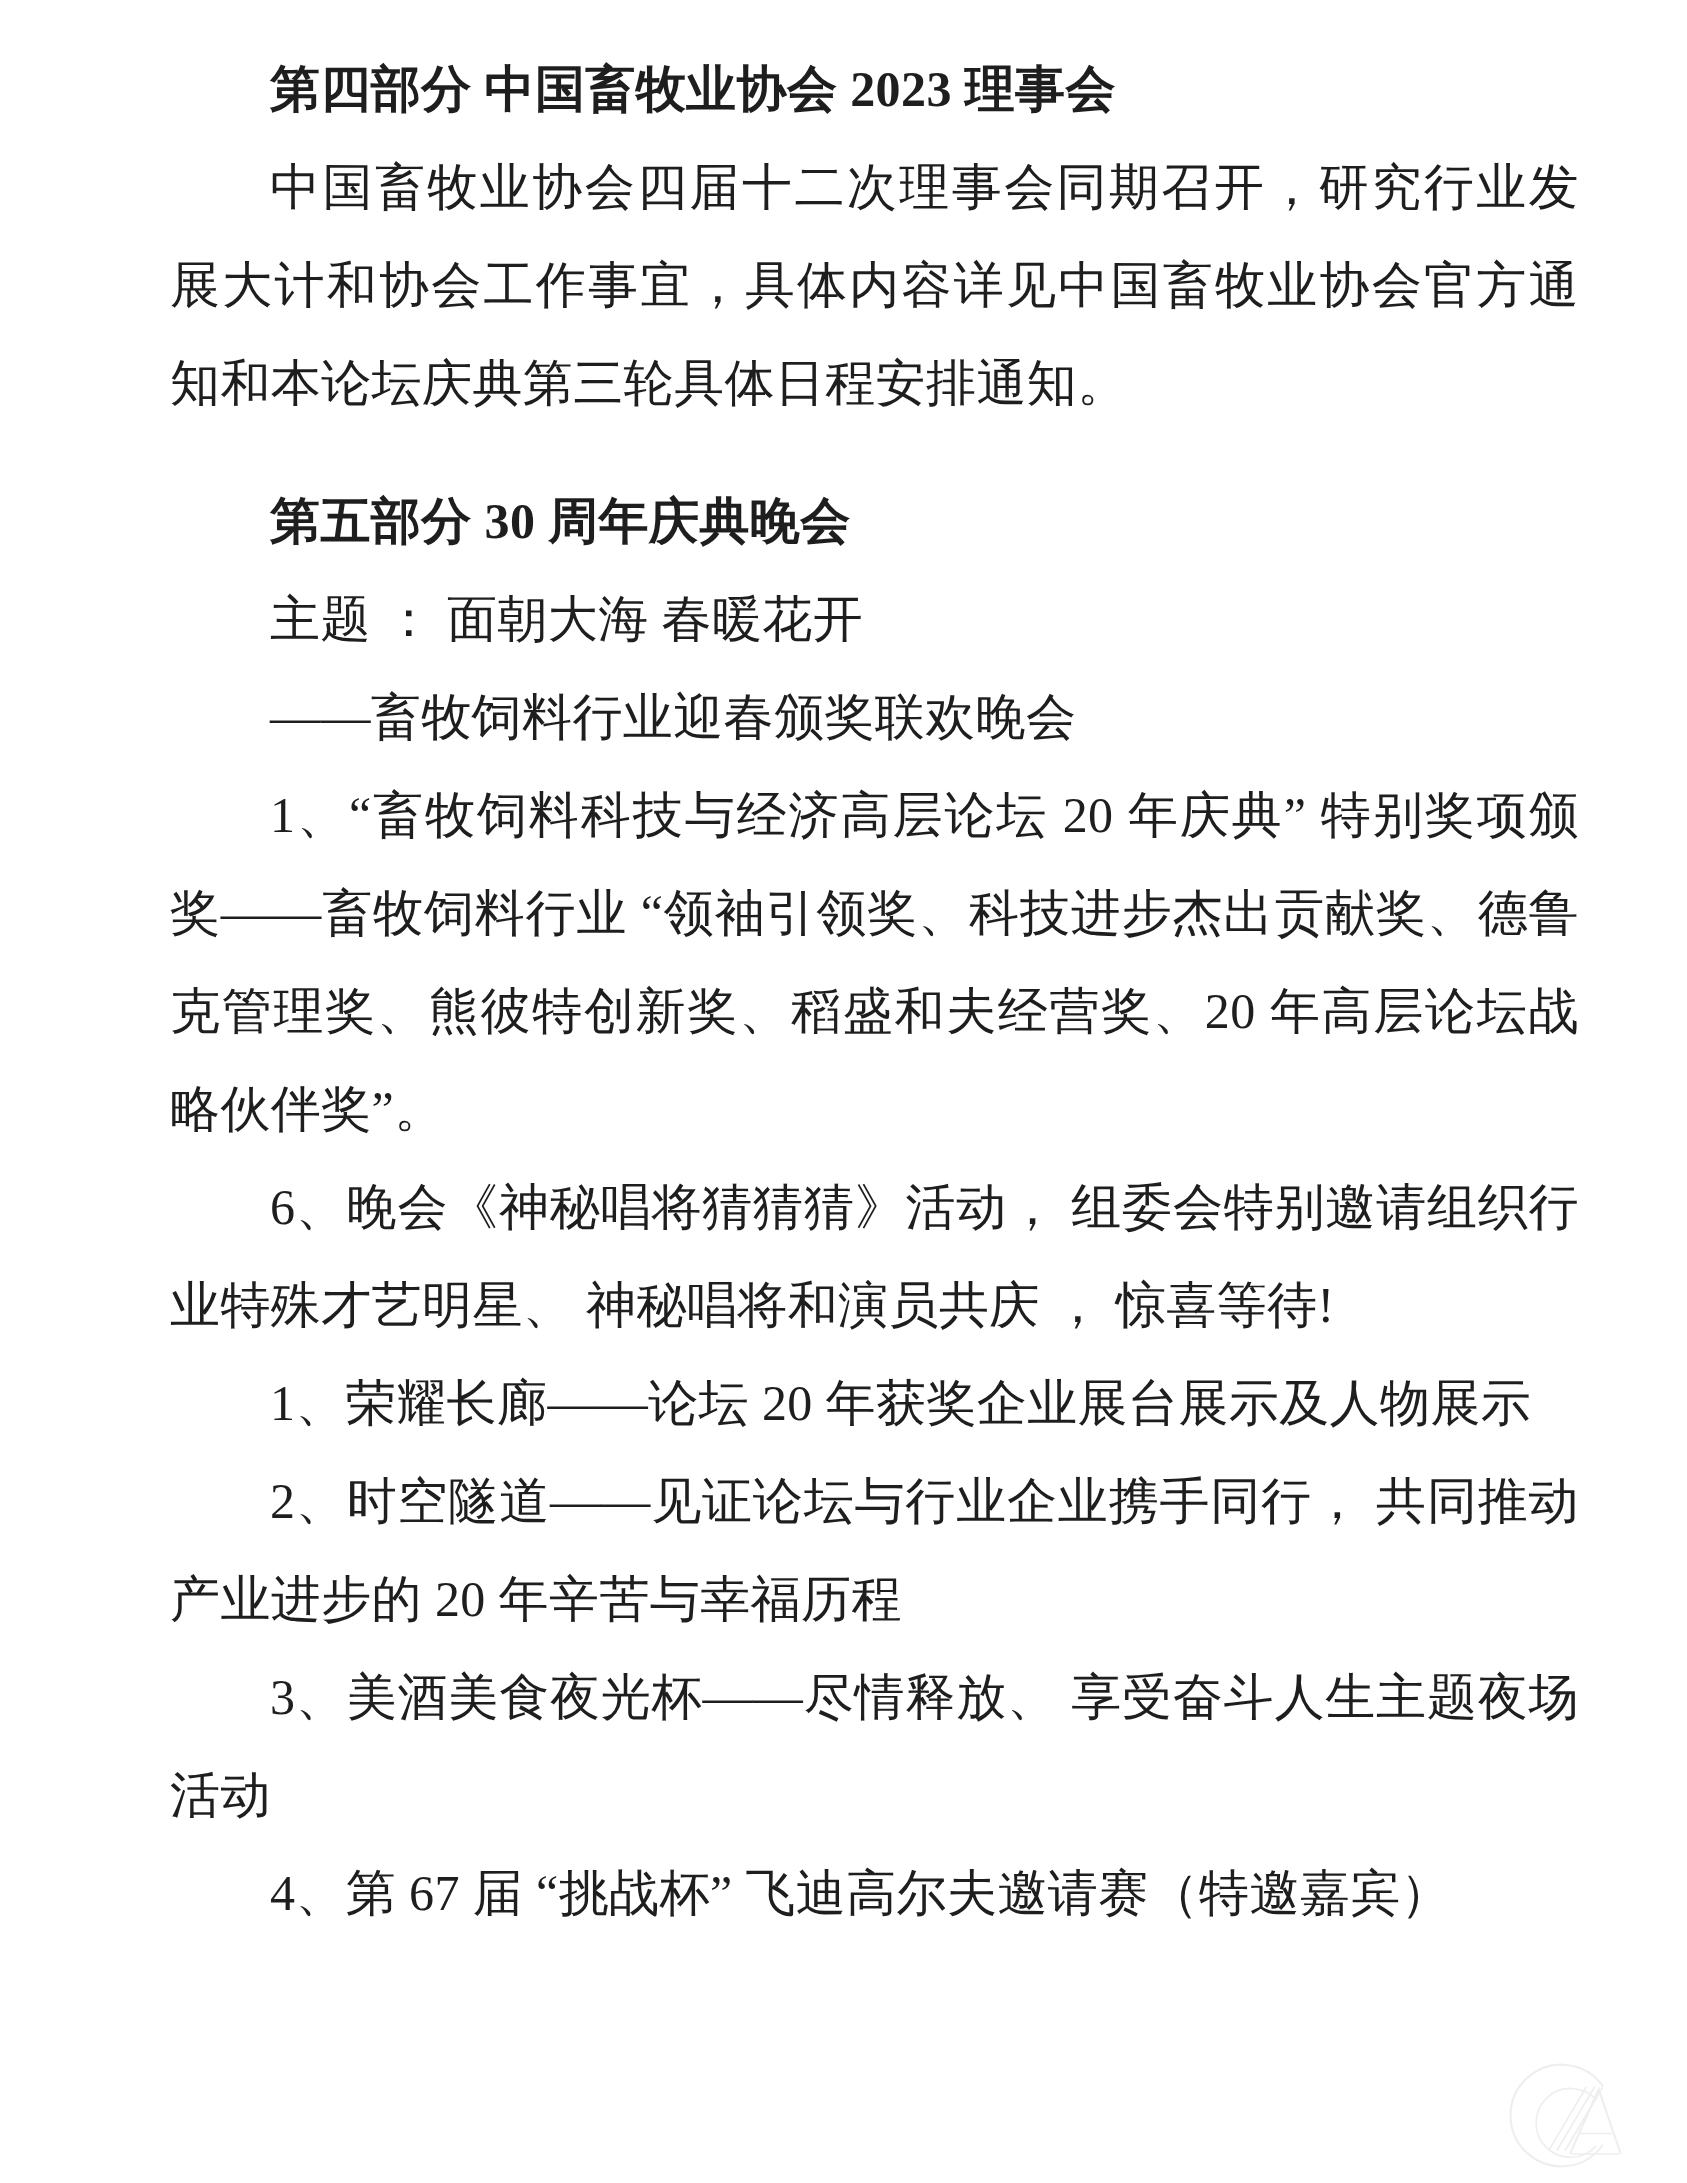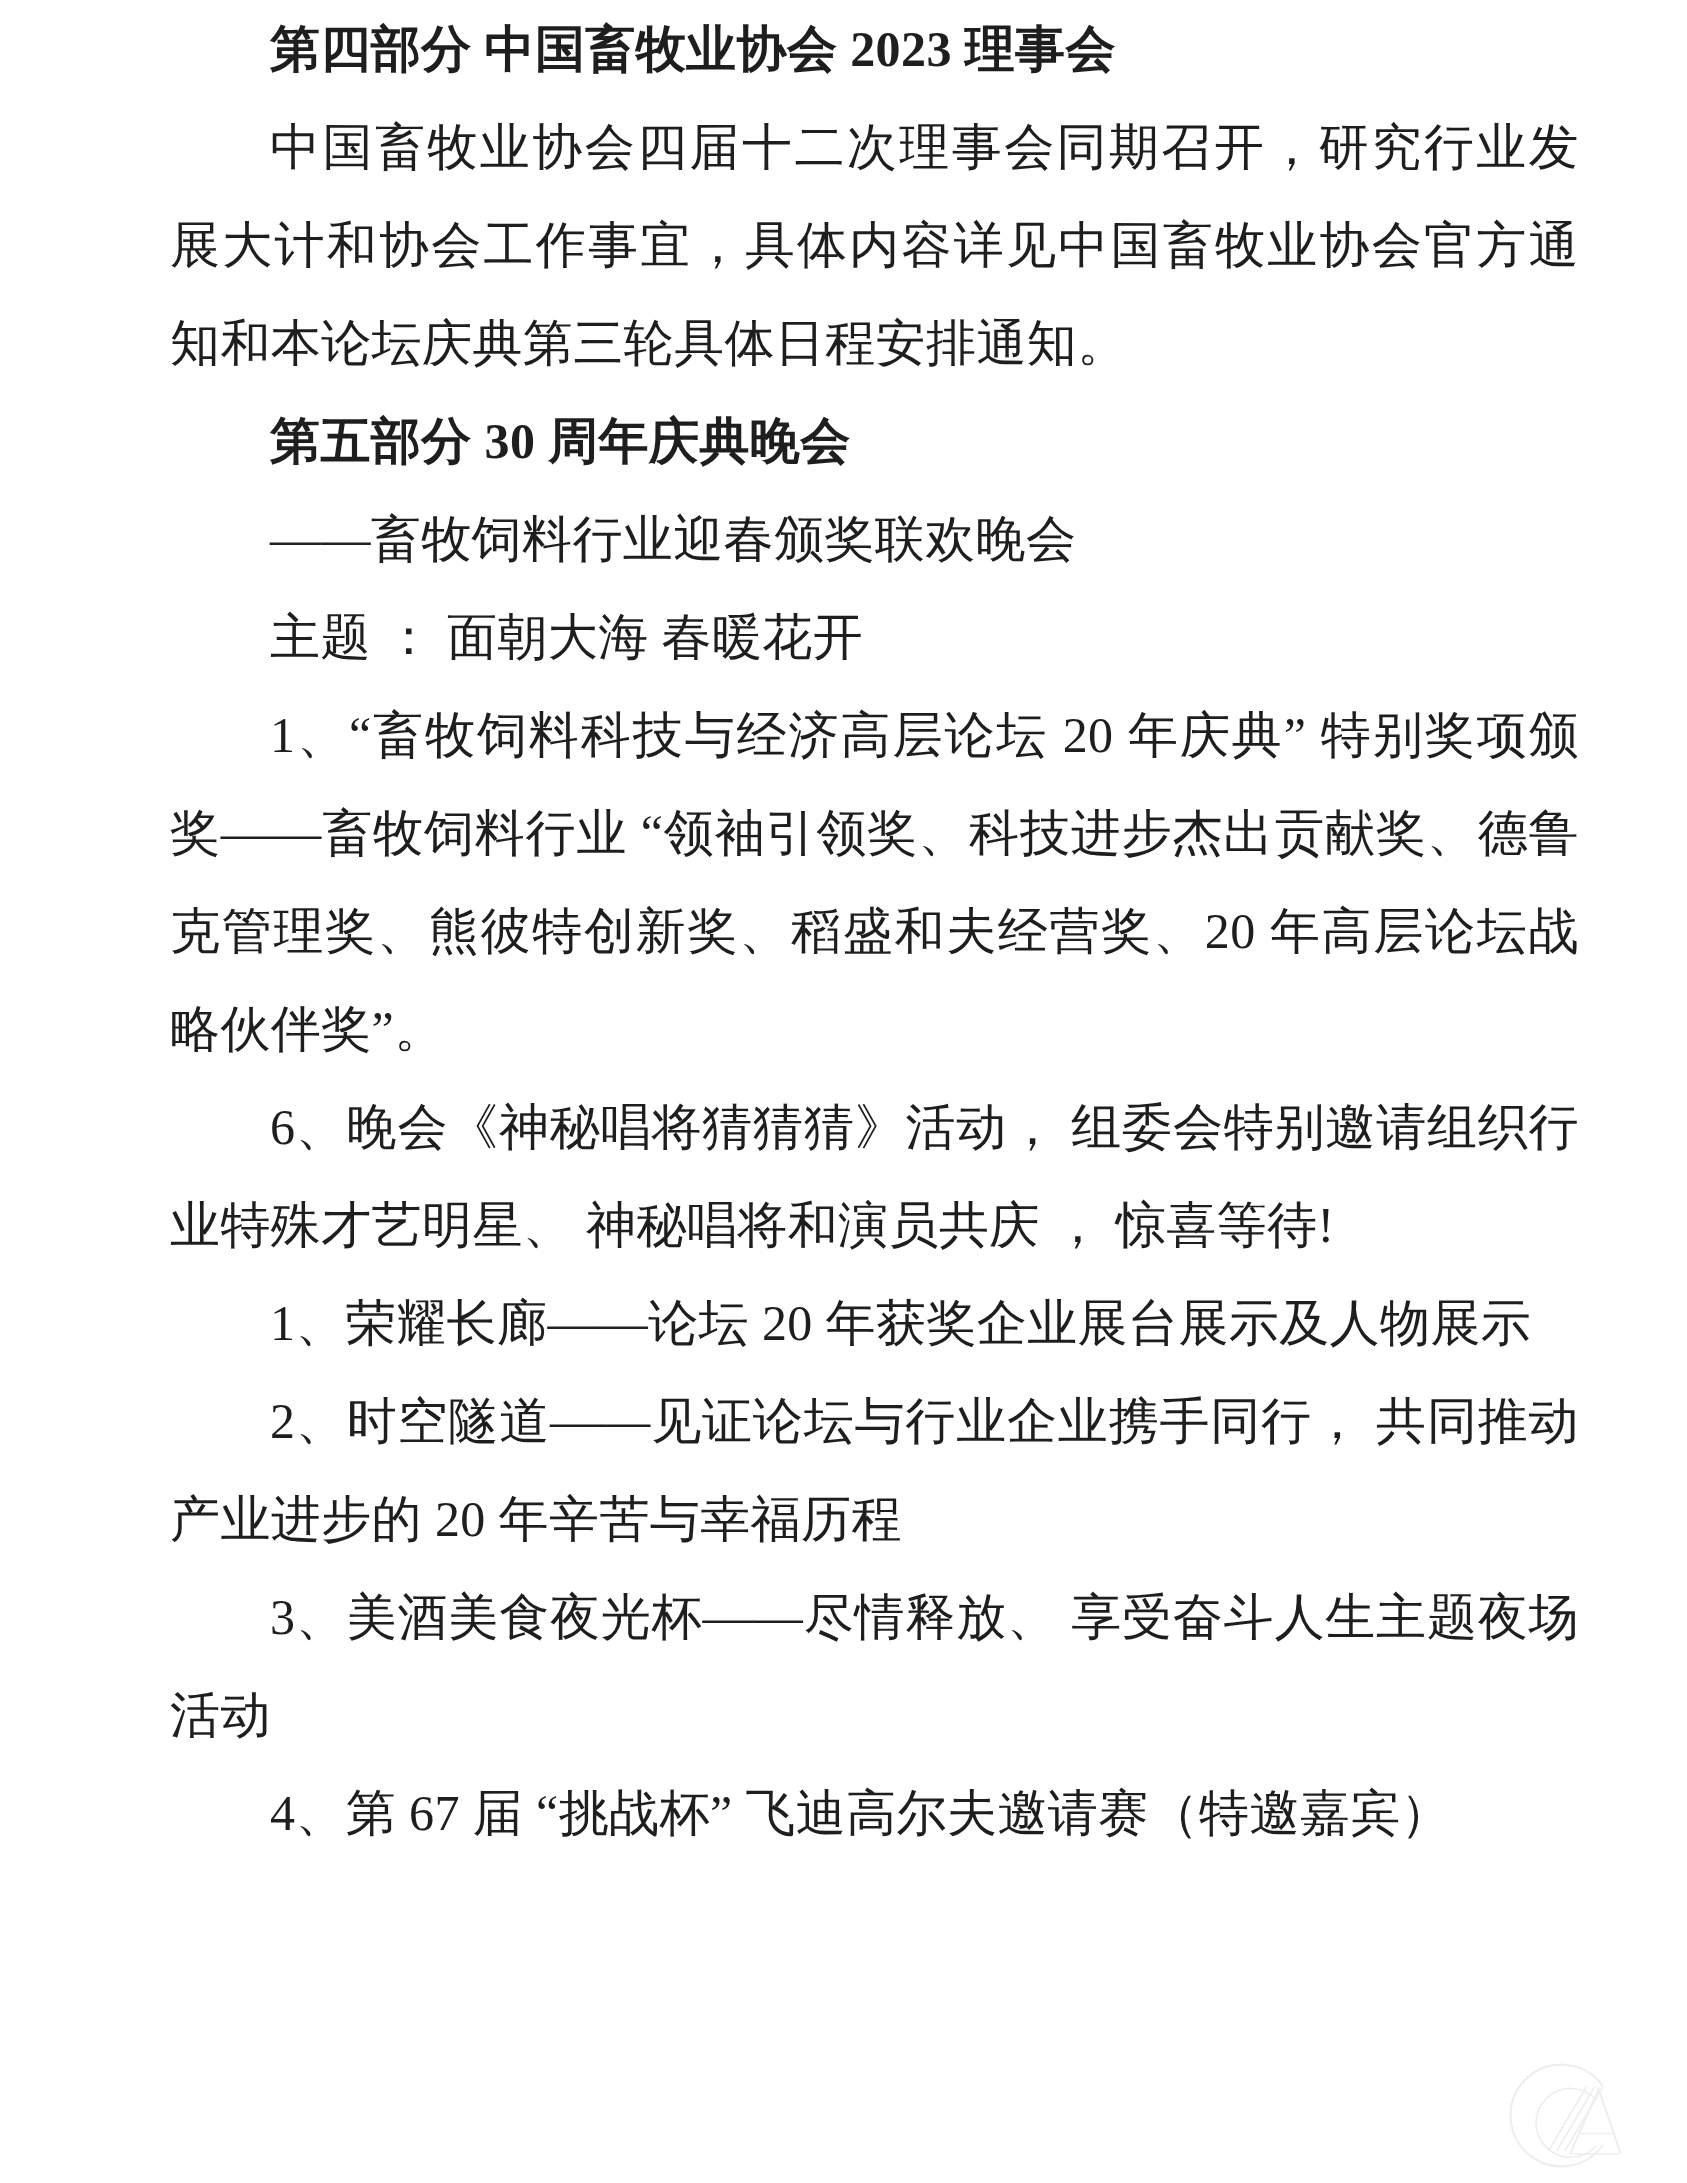--- a/index.html
+++ b/index.html
@@ -30,42 +30,43 @@
     line-height:98px;
     text-align:justify;
     text-indent:2em;
     color:var(--ink);
     letter-spacing:0.4px;
     word-break:break-all;
   }
   .para.heading{
     font-weight:700;
     text-align:left;
+    margin-top:40px;
   }
   .watermark{
     position:absolute;
     left:1506px;
     top:2054px;
     width:123px;
     height:123px;
     pointer-events:none;
   }
   .watermark svg{width:100%;height:100%;}
 </style>
 </head>
 <body>
 
 <div class="page">
 
   <div class="text-block">
     <p class="para heading">第四部分 中国畜牧业协会 2023 理事会</p>
     <p class="para">中国畜牧业协会四届十二次理事会同期召开，研究行业发展大计和协会工作事宜，具体内容详见中国畜牧业协会官方通知和本论坛庆典第三轮具体日程安排通知。</p>
     <p class="para heading">第五部分 30 周年庆典晚会</p>
+    <p class="para">主题 ： 面朝大海 春暖花开</p>
     <p class="para">——畜牧饲料行业迎春颁奖联欢晚会</p>
-    <p class="para">主题 ： 面朝大海 春暖花开</p>
     <p class="para">1、“畜牧饲料科技与经济高层论坛 20 年庆典” 特别奖项颁奖——畜牧饲料行业 “领袖引领奖、科技进步杰出贡献奖、德鲁克管理奖、熊彼特创新奖、稻盛和夫经营奖、20 年高层论坛战略伙伴奖”。</p>
     <p class="para">6、晚会《神秘唱将猜猜猜》活动， 组委会特别邀请组织行业特殊才艺明星、 神秘唱将和演员共庆 ， 惊喜等待!</p>
     <p class="para">1、荣耀长廊——论坛 20 年获奖企业展台展示及人物展示</p>
     <p class="para">2、时空隧道——见证论坛与行业企业携手同行， 共同推动产业进步的 20 年辛苦与幸福历程</p>
     <p class="para">3、美酒美食夜光杯——尽情释放、 享受奋斗人生主题夜场活动</p>
     <p class="para">4、第 67 届 “挑战杯” 飞迪高尔夫邀请赛（特邀嘉宾）</p>
   </div>
 
   <div class="watermark">
     <svg viewBox="0 0 150 150" fill="none" xmlns="http://www.w3.org/2000/svg">

